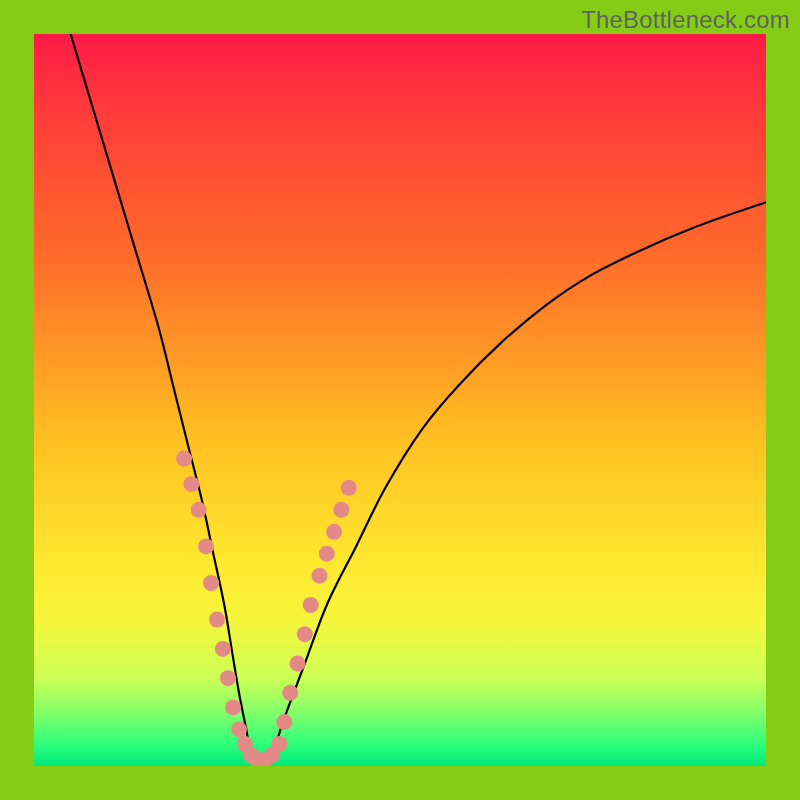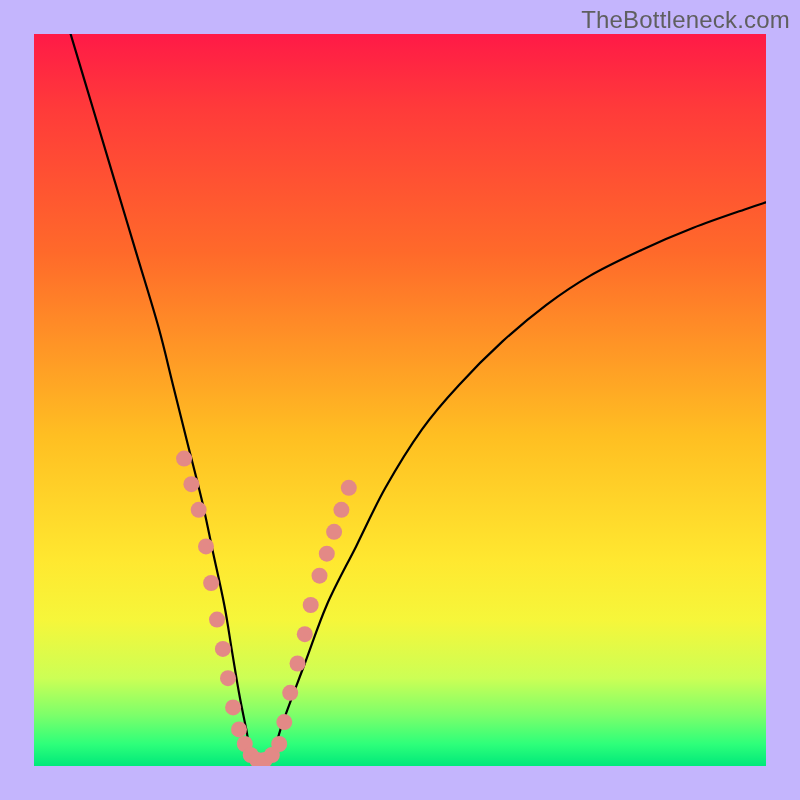--- a/index.html
+++ b/index.html
@@ -10,21 +10,21 @@
     overflow: hidden;
     background: #000;
     font-family: Arial, Helvetica, sans-serif;
   }
   .frame {
     position: absolute;
     left: 0;
     top: 0;
     width: 800px;
     height: 800px;
-    background: #c4b5fd;
+    background: #84cc16;
   }
   .plot {
     position: absolute;
     left: 34px;
     top: 34px;
     width: 732px;
     height: 732px;
     
     background: linear-gradient(
       to bottom,

